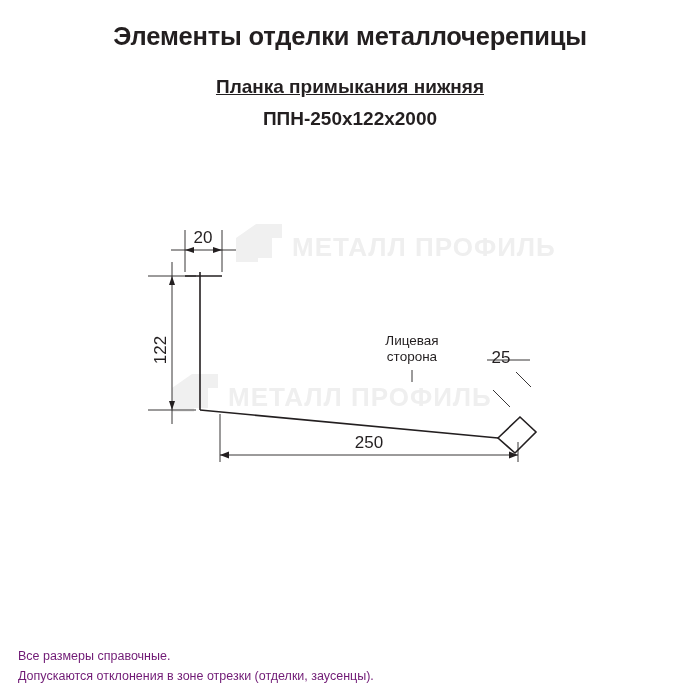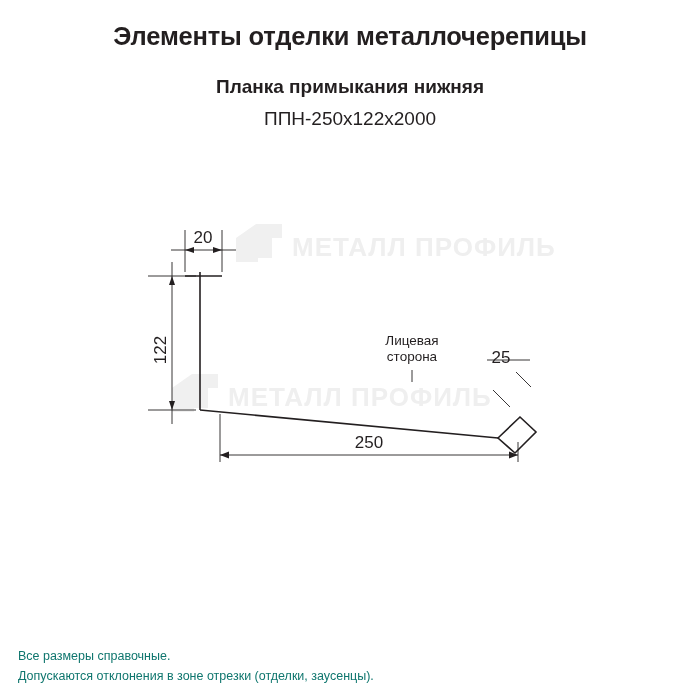--- a/index.html
+++ b/index.html
@@ -33,42 +33,43 @@
     letter-spacing: -0.2px;
     line-height: 1.1;
     margin: 0;
   }
   .sub-title {
     font-size: 19px;
     font-weight: bold;
     margin: 0;
     padding-top: 24px;
     line-height: 1.35;
+    text-decoration: underline;
   }
   .sub-title-2 {
     font-size: 19px;
-    font-weight: normal;
+    font-weight: bold;
     margin: 0;
     padding-top: 6px;
     line-height: 1.35;
   }
   .drawing {
     position: absolute;
     top: 160px;
     left: 0;
     width: 700px;
     height: 400px;
   }
   .footnotes {
     position: absolute;
     left: 18px;
     bottom: 14px;
     font-size: 12.5px;
     line-height: 1.55;
-    color: #0f766e;
+    color: #701a75;
   }
   .footnotes div {
     white-space: nowrap;
   }
   svg text {
     font-family: "Liberation Sans", sans-serif;
     fill: #231f20;
   }
   .dim-text {
     font-size: 17px;

